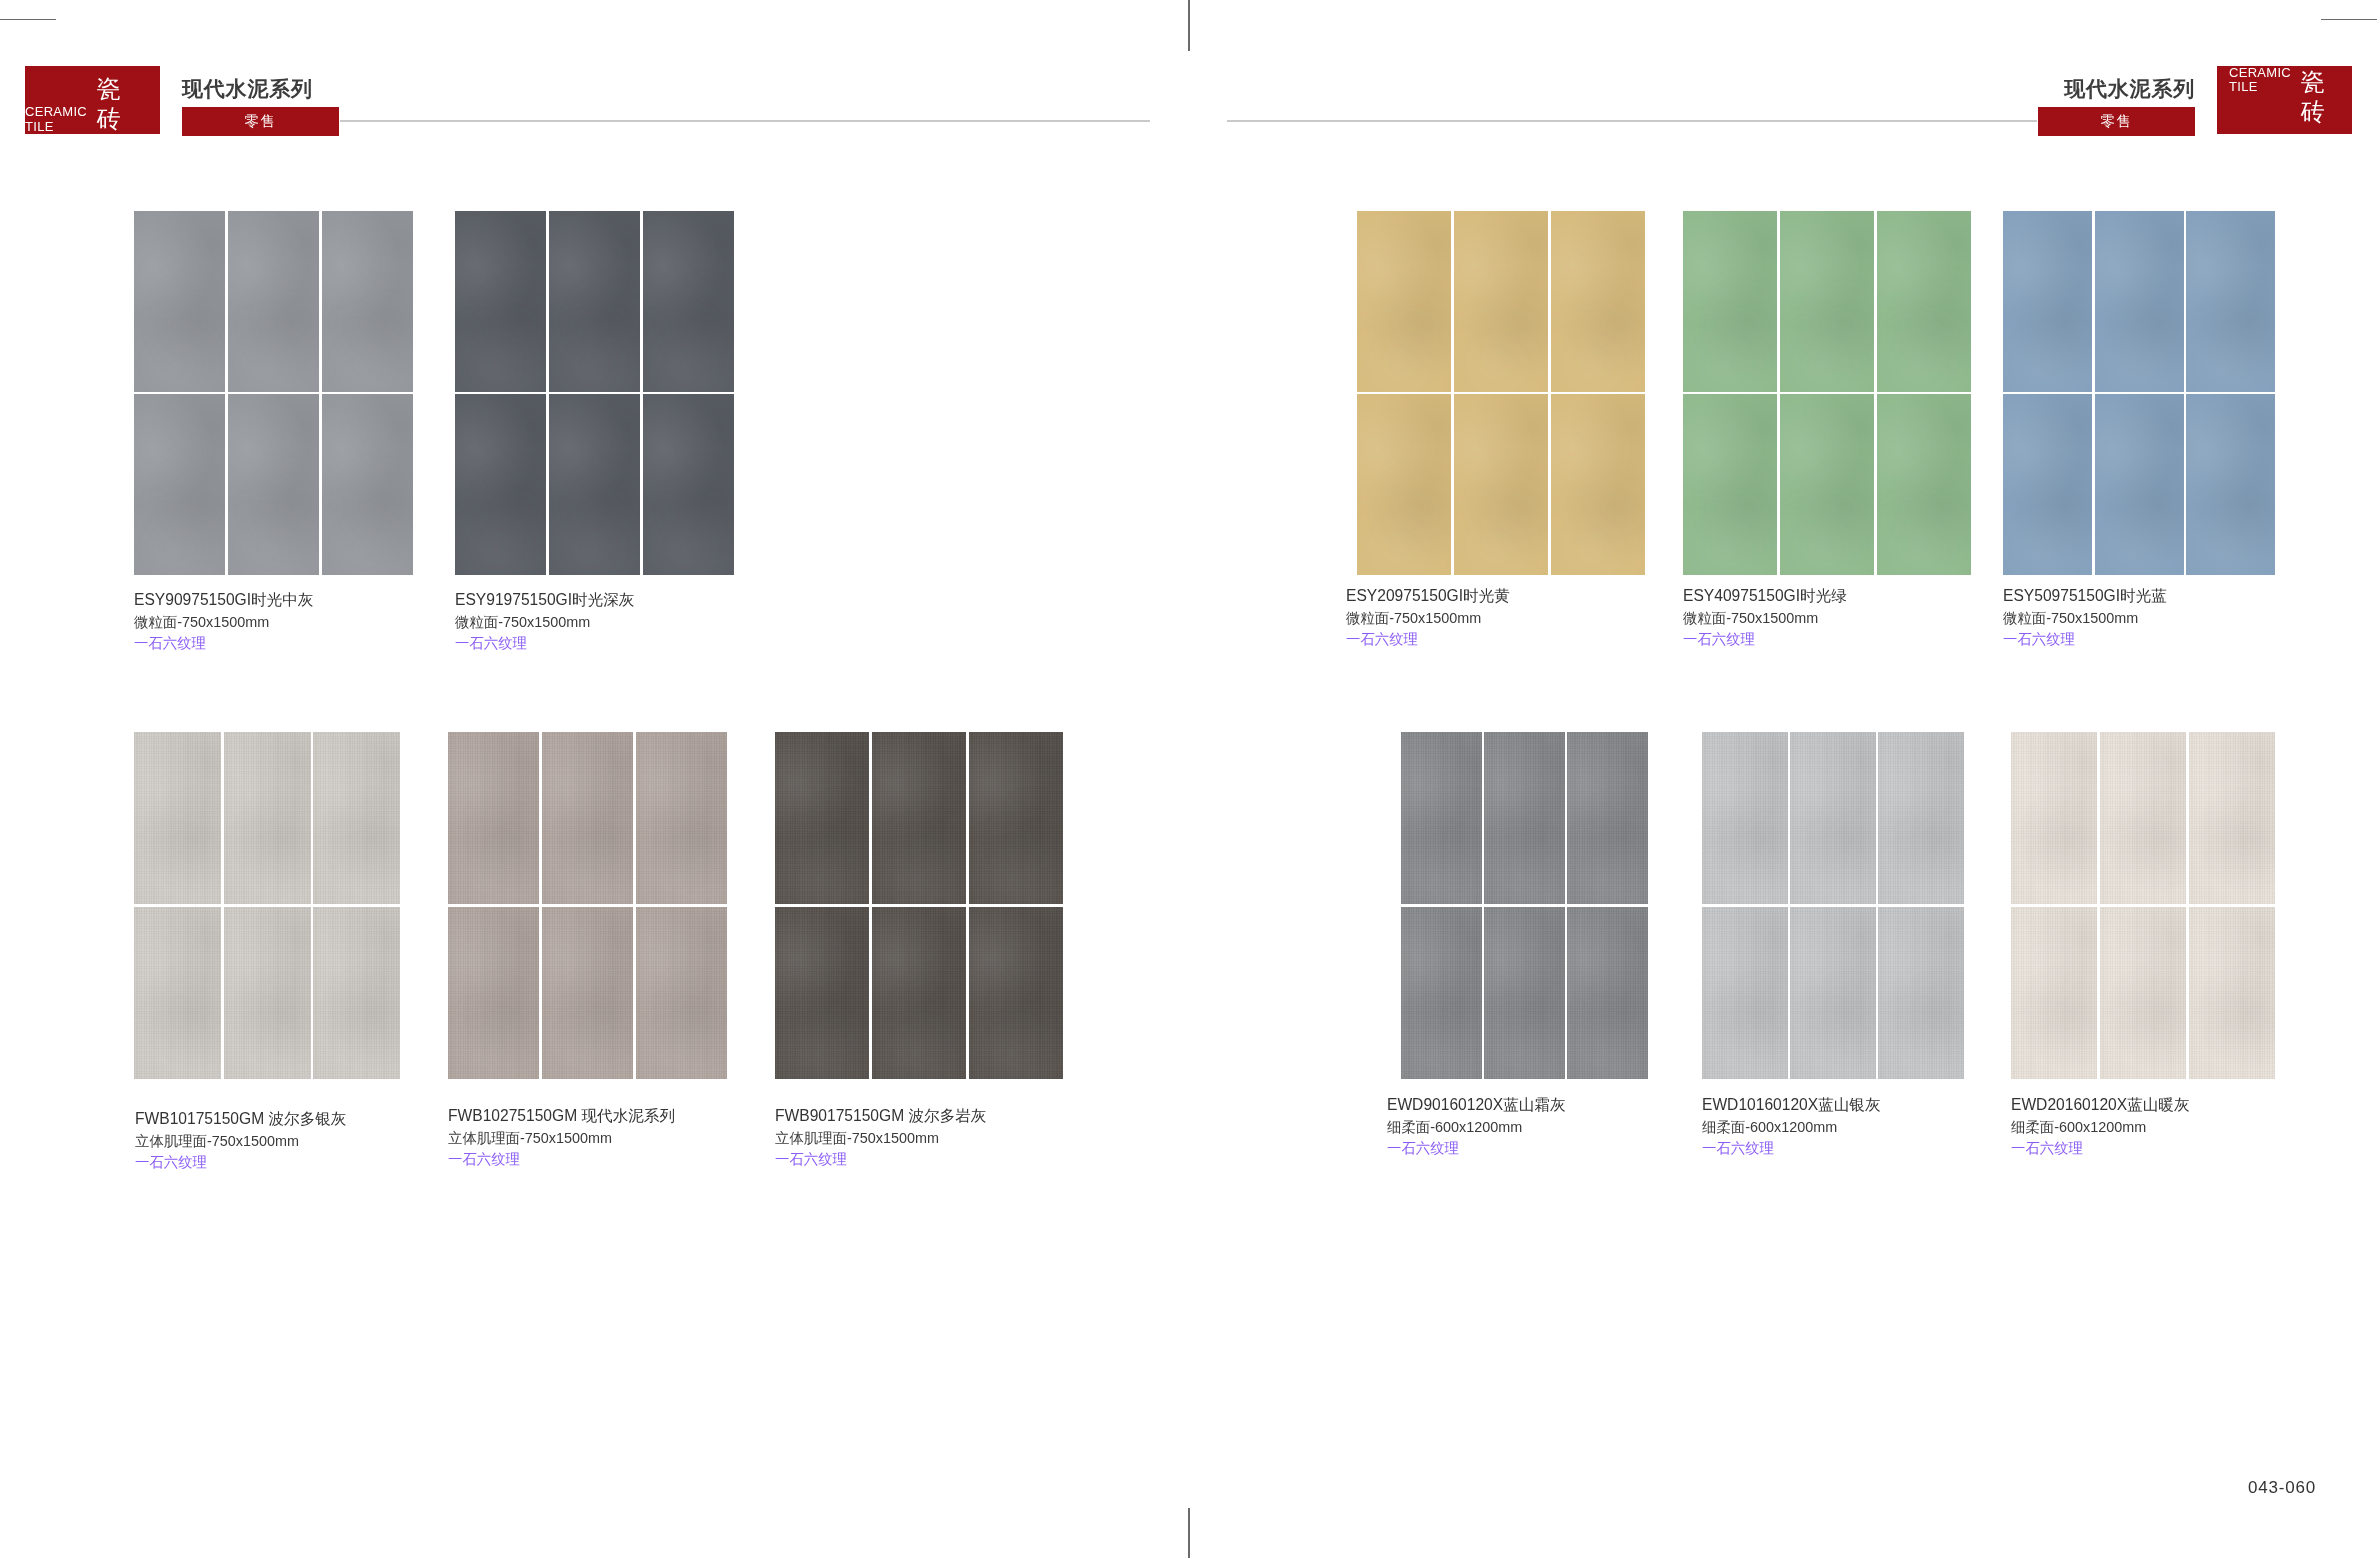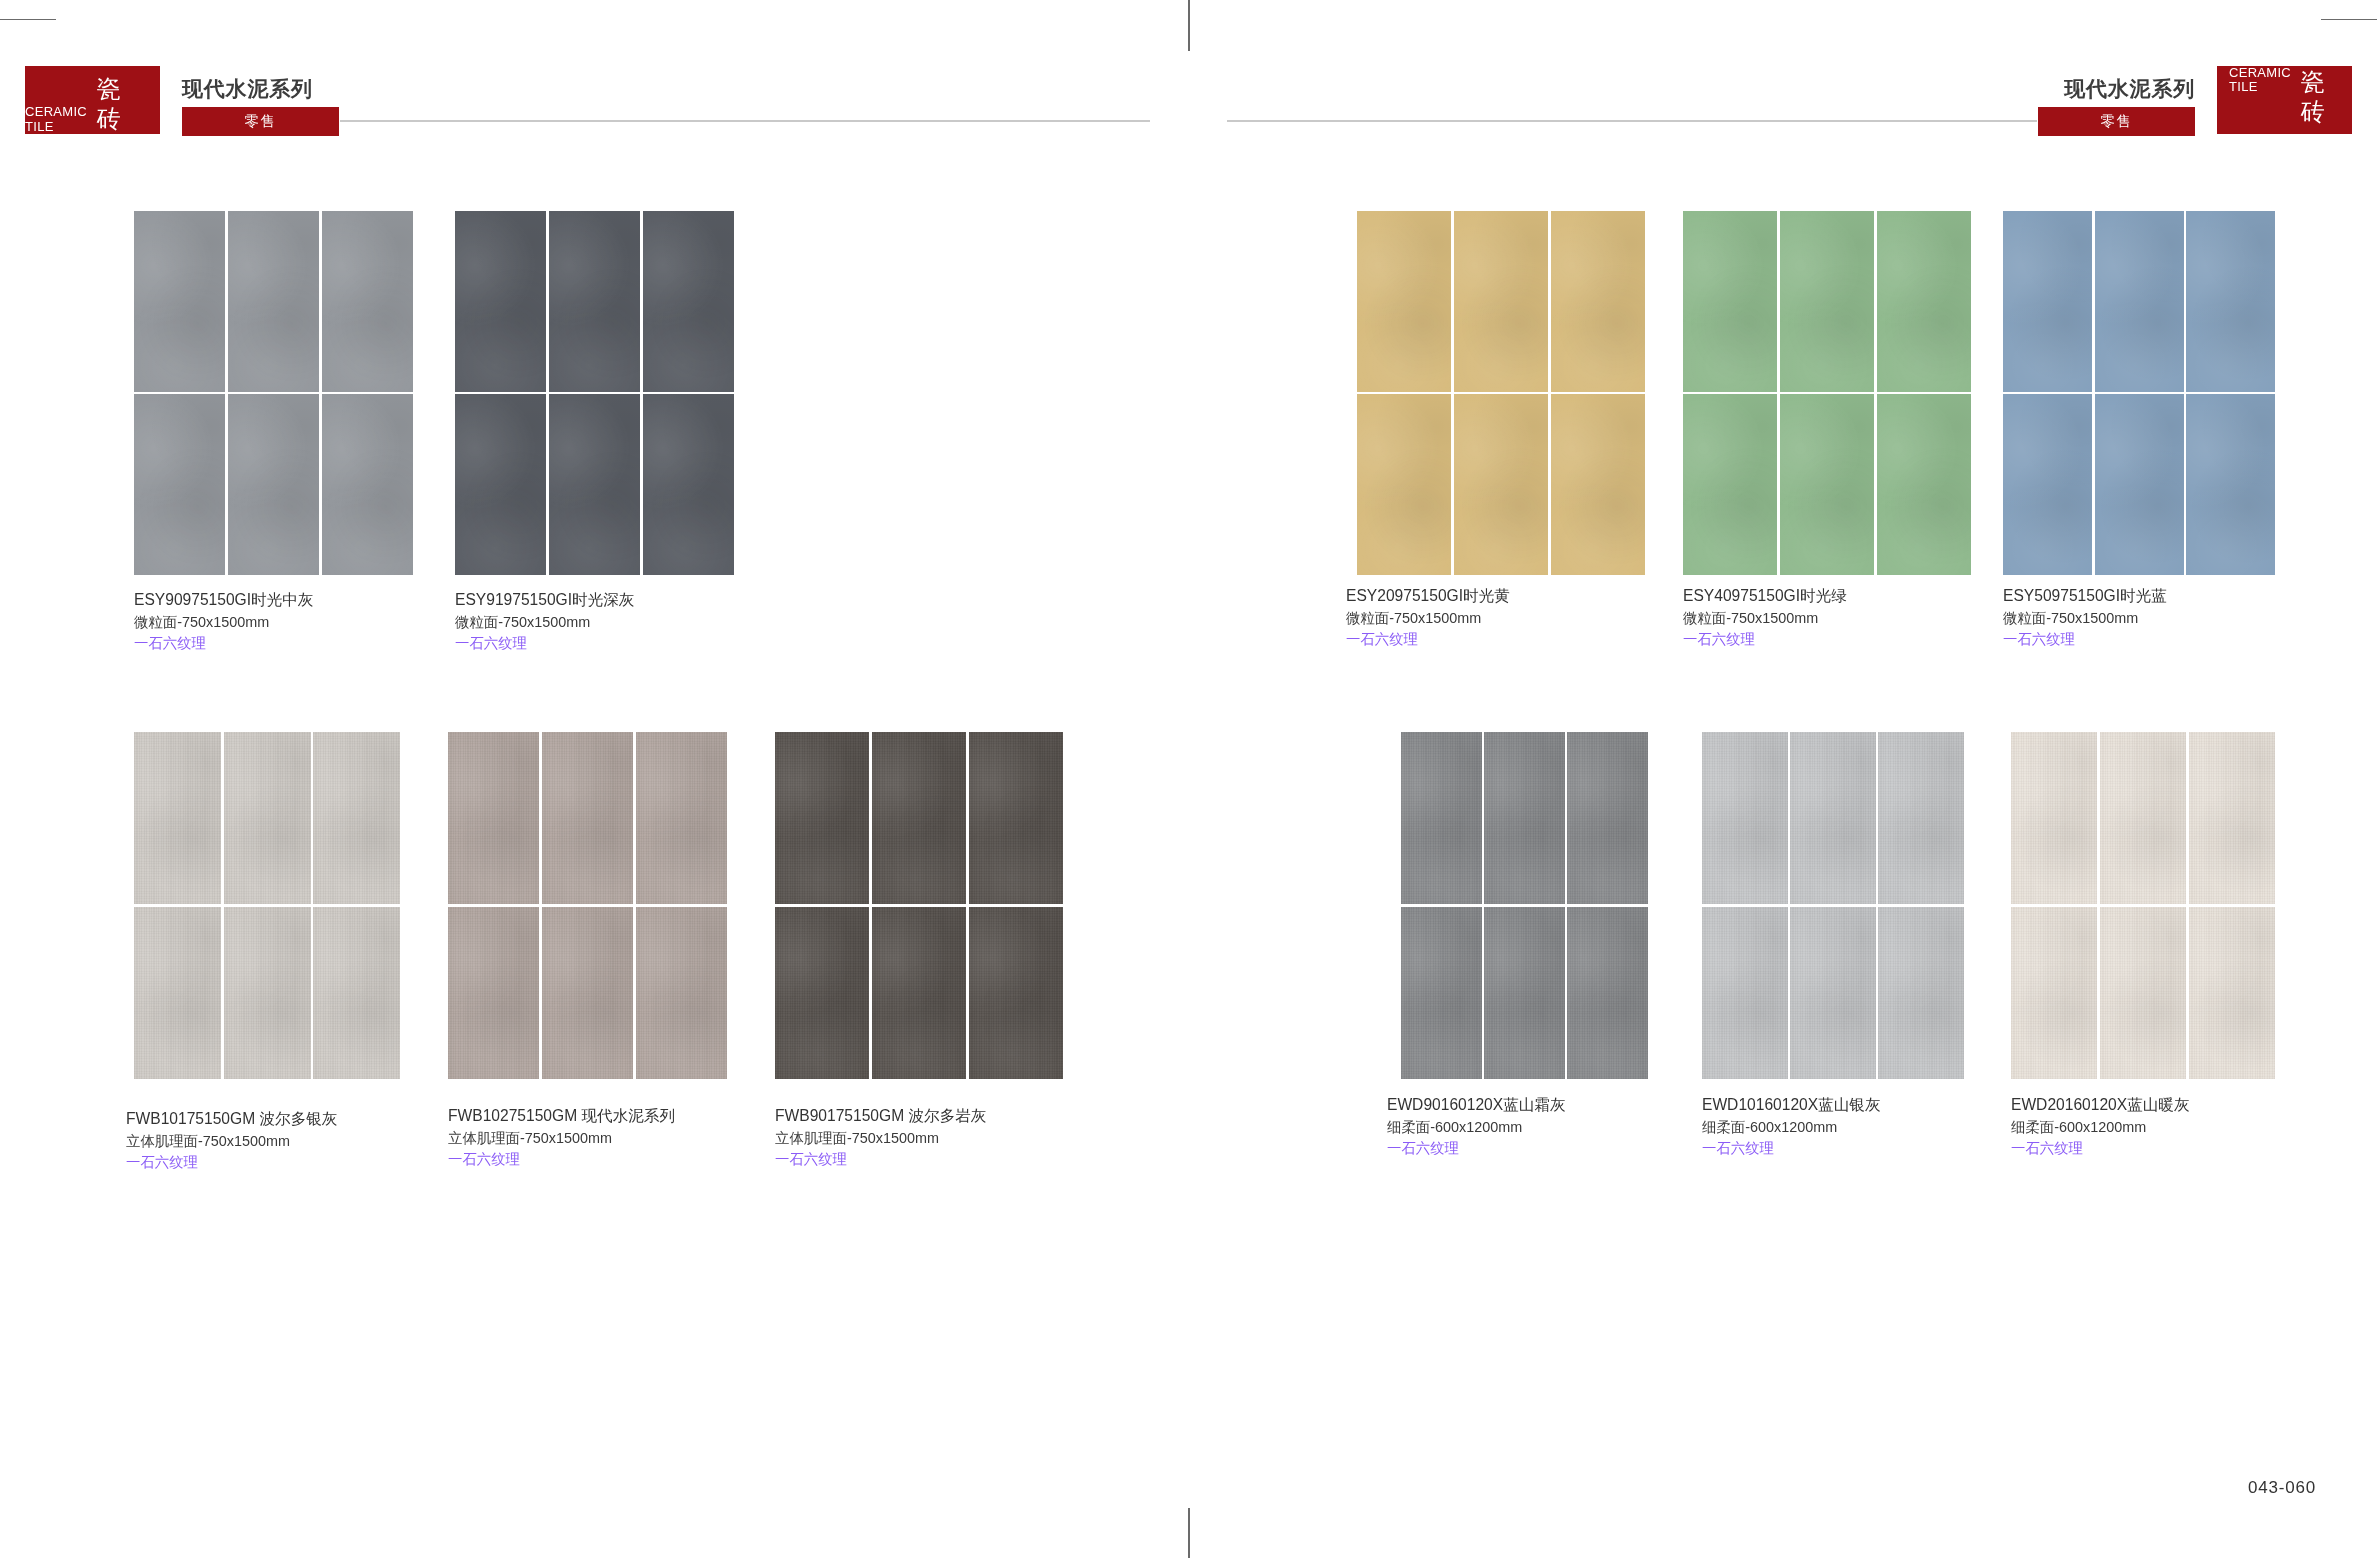--- a/index.html
+++ b/index.html
@@ -152,21 +152,21 @@
   </div>
 
   <div class="swatch" style="left:134px;top:732px;width:266px;height:347px;">
     <div class="tile grain" style="background: rgb(205, 201, 196);"></div>
     <div class="tile grain" style="background: rgb(205, 201, 196);"></div>
     <div class="tile grain" style="background: rgb(205, 201, 196);"></div>
     <div class="tile grain" style="background: rgb(205, 201, 196);"></div>
     <div class="tile grain" style="background: rgb(205, 201, 196);"></div>
     <div class="tile grain" style="background: rgb(205, 201, 196);"></div>
   </div>
-  <div class="caption" style="left:126px;top:1108px;">
+  <div class="caption" style="left:135px;top:1108px;">
     <div class="cap-name">FWB10175150GM 波尔多银灰</div>
     <div class="cap-spec">立体肌理面-750x1500mm</div>
     <div class="cap-note">一石六纹理</div>
   </div>
 
   <div class="swatch" style="left:448px;top:732px;width:279px;height:347px;">
     <div class="tile grain" style="background: rgb(176, 164, 158);"></div>
     <div class="tile grain" style="background: rgb(176, 164, 158);"></div>
     <div class="tile grain" style="background: rgb(176, 164, 158);"></div>
     <div class="tile grain" style="background: rgb(176, 164, 158);"></div>

